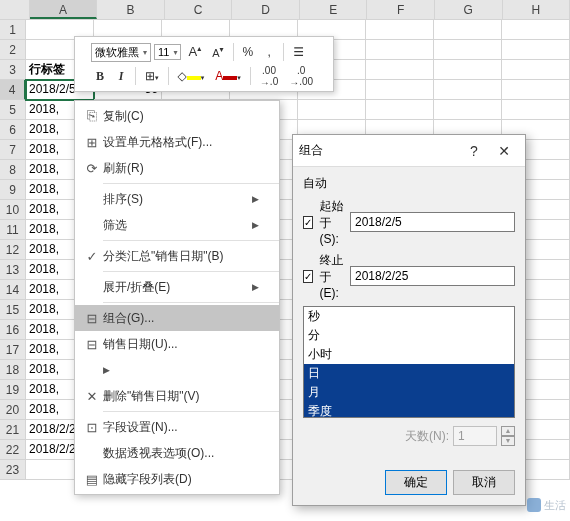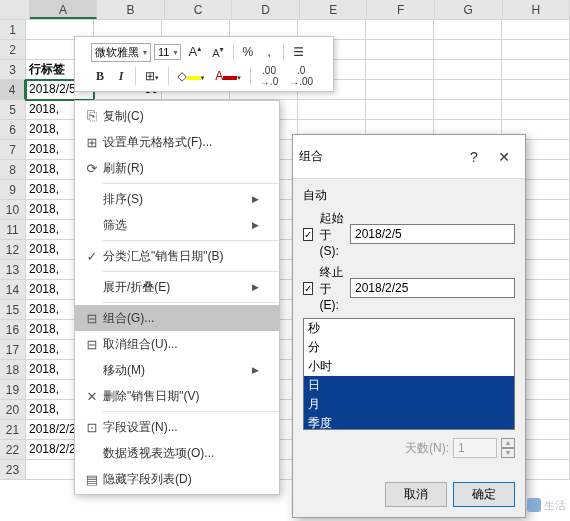--- a/index.html
+++ b/index.html
@@ -33,21 +33,21 @@
 
 .context-menu { position: absolute; left: 74px; top: 100px; width: 206px; background: #fff; border: 1px solid #c6c6c6; box-shadow: 2px 2px 8px rgba(0,0,0,0.25); padding: 2px 0; }
 .menu-item { display: flex; align-items: center; height: 26px; padding: 0 20px 0 6px; position: relative; }
 .menu-item:hover, .menu-item.hl { background: #c5c5c5; }
 .menu-icon { width: 22px; text-align: center; font-size: 13px; color: #555; }
 .menu-label { flex: 1; font-size: 12px; color: #333; }
 .menu-arrow { font-size: 9px; color: #555; }
 .menu-sep { height: 1px; background: #e0e0e0; margin: 2px 0 2px 28px; }
 
 .dialog { position: absolute; left: 292px; top: 134px; width: 234px; background: #f0f0f0; border: 1px solid #9e9e9e; box-shadow: 3px 3px 10px rgba(0,0,0,0.3); }
-.dialog-title { display: flex; align-items: center; height: 44px; padding: 0 6px; background: #fff; border-bottom: 1px solid #ddd; }
+.dialog-title { display: flex; align-items: center; height: 32px; padding: 0 6px; background: #fff; border-bottom: 1px solid #ddd; }
 .dialog-title .t { flex: 1; font-size: 12px; }
 .dialog-title .help, .dialog-title .close { width: 30px; text-align: center; font-size: 14px; color: #333; }
 .dialog-body { padding: 8px 10px; }
 .dlg-group-label { font-size: 12px; margin-bottom: 6px; }
 .dlg-row { display: flex; align-items: center; margin-bottom: 6px; gap: 6px; }
 .dlg-check { width: 13px; height: 13px; border: 1px solid #333; display: inline-flex; align-items: center; justify-content: center; font-size: 10px; background: #fff; }
 .dlg-label { font-size: 12px; width: 76px; }
 .dlg-input { flex: 1; border: 1px solid #7a7a7a; background: #fff; padding: 2px 4px; font-size: 12px; height: 20px; }
 .dlg-list { border: 1px solid #7a7a7a; background: #fff; height: 112px; margin-bottom: 8px; overflow: hidden; }
 .dlg-list-item { padding: 1px 4px; font-size: 12px; }
@@ -407,25 +407,24 @@
       <span class="menu-label">展开/折叠(E)</span>
       <span class="menu-arrow">▶</span>
     </div>
   <div class="menu-sep"></div>
   <div class="menu-item hl">
       <span class="menu-icon">⊟</span>
       <span class="menu-label">组合(G)...</span>
     </div>
   <div class="menu-item">
       <span class="menu-icon">⊟</span>
-      <span class="menu-label">取消组合(U)...</span>
+      <span class="menu-label">销售日期(U)...</span>
     </div>
   <div class="menu-item">
       <span class="menu-icon"></span>
-      <span class="menu-label">移动(M)</span>
       <span class="menu-arrow">▶</span>
     </div>
   <div class="menu-item">
       <span class="menu-icon">✕</span>
       <span class="menu-label">删除"销售日期"(V)</span>
     </div>
   <div class="menu-sep"></div>
   <div class="menu-item">
       <span class="menu-icon">⊡</span>
       <span class="menu-label">字段设置(N)...</span>
@@ -470,21 +469,21 @@
     <div class="dlg-days-row">
       <span class="dlg-days-label">天数(N):</span>
       <input class="dlg-days-input" disabled="" value="1" style="">
       <div class="dlg-spin">
           <div>▲</div>
           <div>▼</div>
         </div>
     </div>
   </div>
   <div class="dlg-buttons">
+    <button class="dlg-btn primary">确定</button>
     <button class="dlg-btn">取消</button>
-    <button class="dlg-btn primary">确定</button>
   </div>
 </div>
 
 <div class="watermark">
   <div class="wm-icon"></div>
   <span>生活</span>
 </div>
 
 </body></html>

